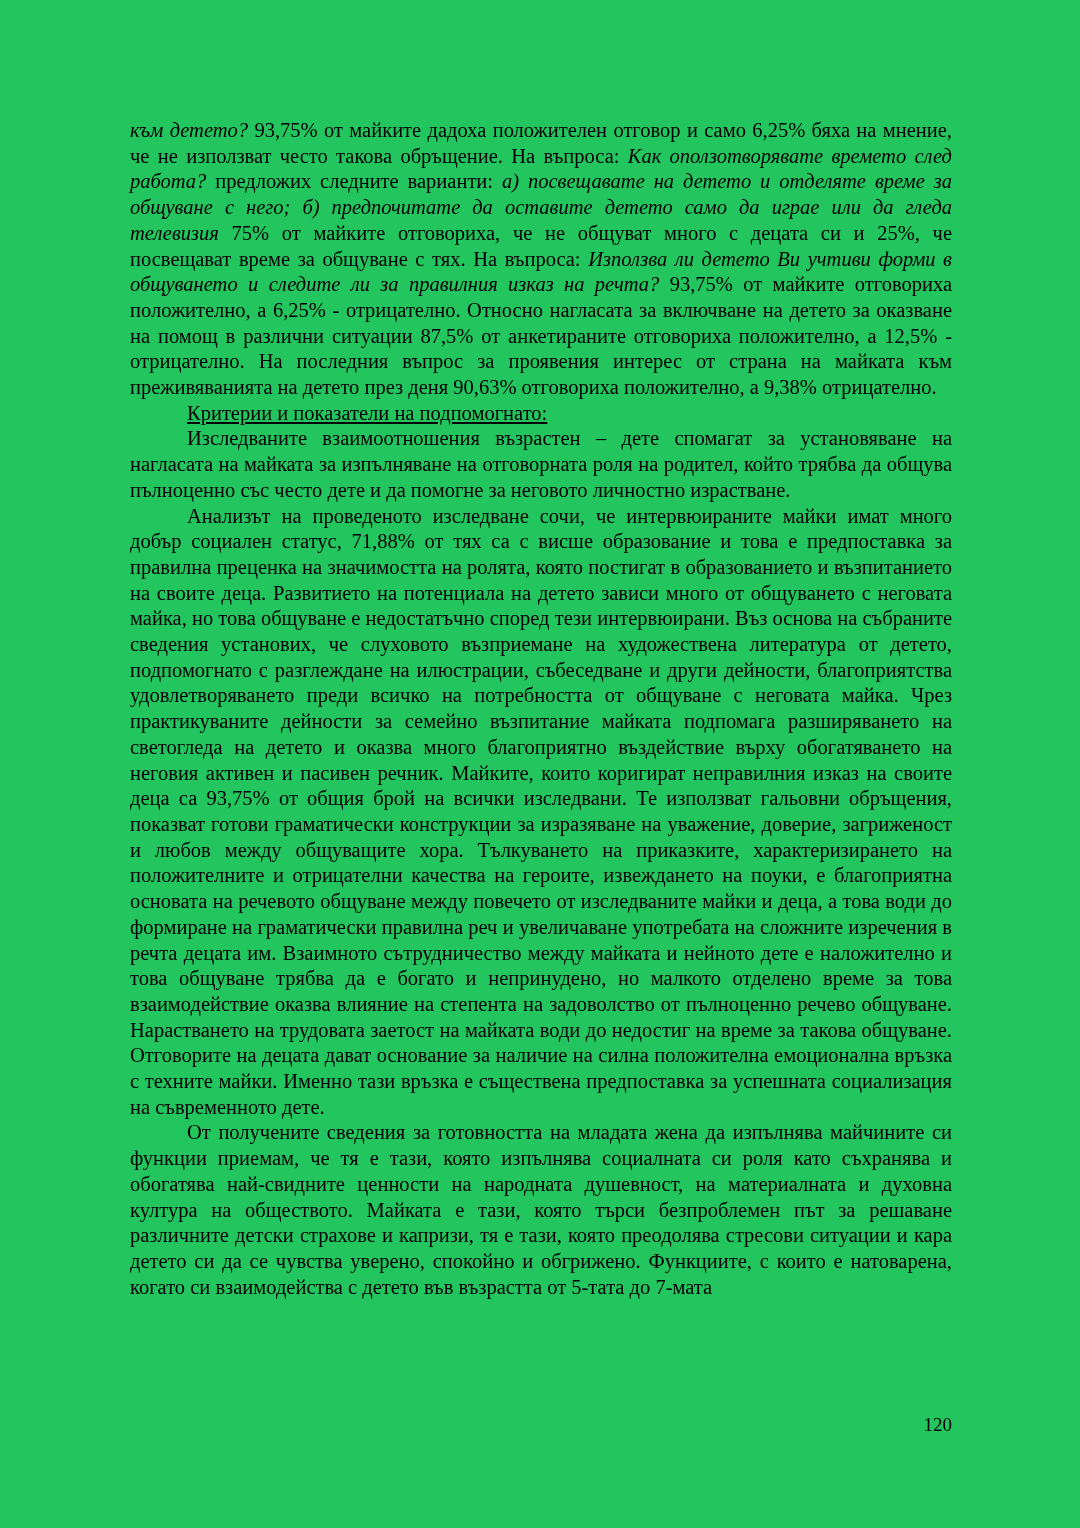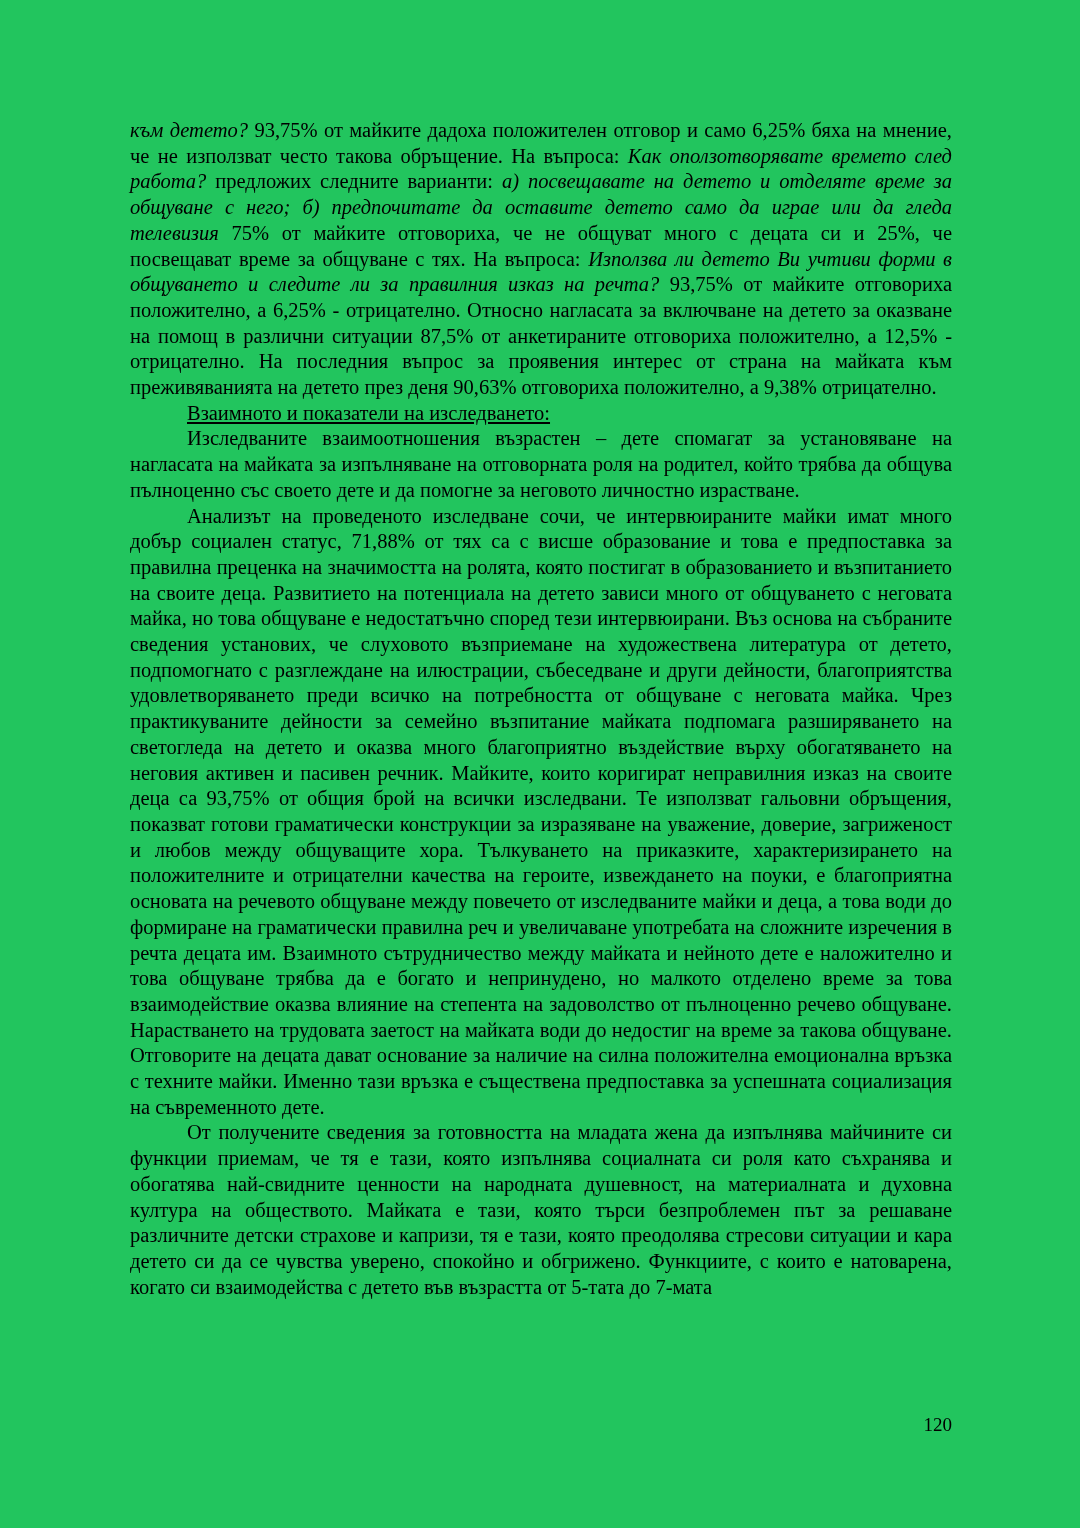--- a/index.html
+++ b/index.html
@@ -49,19 +49,19 @@
     font-size: 19px;
     color: #000000;
   }
 </style>
 </head>
 <body>
 
 <div class="page">
   <div class="content">
       <p class="para body"><span class="seg-italic">към детето? </span><span>93,75% от майките дадоха положителен отговор и само 6,25% бяха на мнение, че не използват често такова обръщение. На въпроса: </span><span class="seg-italic">Как оползотворявате времето след работа? </span><span>предложих следните варианти: </span><span class="seg-italic">а) посвещавате на детето и отделяте време за общуване с него; б) предпочитате да оставите детето само да играе или да гледа телевизия </span><span>75% от майките отговориха, че не общуват много с децата си и 25%, че посвещават време за общуване с тях. На въпроса: </span><span class="seg-italic">Използва ли детето Ви учтиви форми в общуването и следите ли за правилния изказ на речта? </span><span>93,75% от майките отговориха положително, а 6,25% - отрицателно. Относно нагласата за включване на детето за оказване на помощ в различни ситуации 87,5% от анкетираните отговориха положително, а 12,5% - отрицателно. На последния въпрос за проявения интерес от страна на майката към преживяванията на детето през деня 90,63% отговориха положително, а 9,38% отрицателно.</span></p>
-      <p class="para heading indent"><span class="seg-underline">Взаимното и показатели на изследването:</span></p>
-      <p class="para body indent"><span>Изследваните взаимоотношения възрастен – дете спомагат за установяване на нагласата на майката за изпълняване на отговорната роля на родител, който трябва да общува пълноценно със своето дете и да помогне за неговото личностно израстване.</span></p>
+      <p class="para heading indent"><span class="seg-underline">Критерии и показатели на подпомогнато:</span></p>
+      <p class="para body indent"><span>Изследваните взаимоотношения възрастен – дете спомагат за установяване на нагласата на майката за изпълняване на отговорната роля на родител, който трябва да общува пълноценно със често дете и да помогне за неговото личностно израстване.</span></p>
       <p class="para body indent"><span>Анализът на проведеното изследване сочи, че интервюираните майки имат много добър социален статус, 71,88% от тях са с висше образование и това е предпоставка за правилна преценка на значимостта на ролята, която постигат в образованието и възпитанието на своите деца. Развитието на потенциала на детето зависи много от общуването с неговата майка, но това общуване е недостатъчно според тези интервюирани. Въз основа на събраните сведения установих, че слуховото възприемане на художествена литература от детето, подпомогнато с разглеждане на илюстрации, събеседване и други дейности, благоприятства удовлетворяването преди всичко на потребността от общуване с неговата майка. Чрез практикуваните дейности за семейно възпитание майката подпомага разширяването на светогледа на детето и оказва много благоприятно въздействие върху обогатяването на неговия активен и пасивен речник. Майките, които коригират неправилния изказ на своите деца са 93,75% от общия брой на всички изследвани. Те използват гальовни обръщения, показват готови граматически конструкции за изразяване на уважение, доверие, загриженост и любов между общуващите хора. Тълкуването на приказките, характеризирането на положителните и отрицателни качества на героите, извеждането на поуки, е благоприятна основата на речевото общуване между повечето от изследваните майки и деца, а това води до формиране на граматически правилна реч и увеличаване употребата на сложните изречения в речта децата им. Взаимното сътрудничество между майката и нейното дете е наложително и това общуване трябва да е богато и непринудено, но малкото отделено време за това взаимодействие оказва влияние на степента на задоволство от пълноценно речево общуване. Нарастването на трудовата заетост на майката води до недостиг на време за такова общуване. Отговорите на децата дават основание за наличие на силна положителна емоционална връзка с техните майки. Именно тази връзка е съществена предпоставка за успешната социализация на съвременното дете.</span></p>
       <p class="para body indent"><span>От получените сведения за готовността на младата жена да изпълнява майчините си функции приемам, че тя е тази, която изпълнява социалната си роля като съхранява и обогатява най-свидните ценности на народната душевност, на материалната и духовна култура на обществото. Майката е тази, която търси безпроблемен път за решаване различните детски страхове и капризи, тя е тази, която преодолява стресови ситуации и кара детето си да се чувства уверено, спокойно и обгрижено. Функциите, с които е натоварена, когато си взаимодейства с детето във възрастта от 5-тата до 7-мата</span></p>
     </div>
   <div class="page-number">120</div>
 </div>
 
 </body></html>

